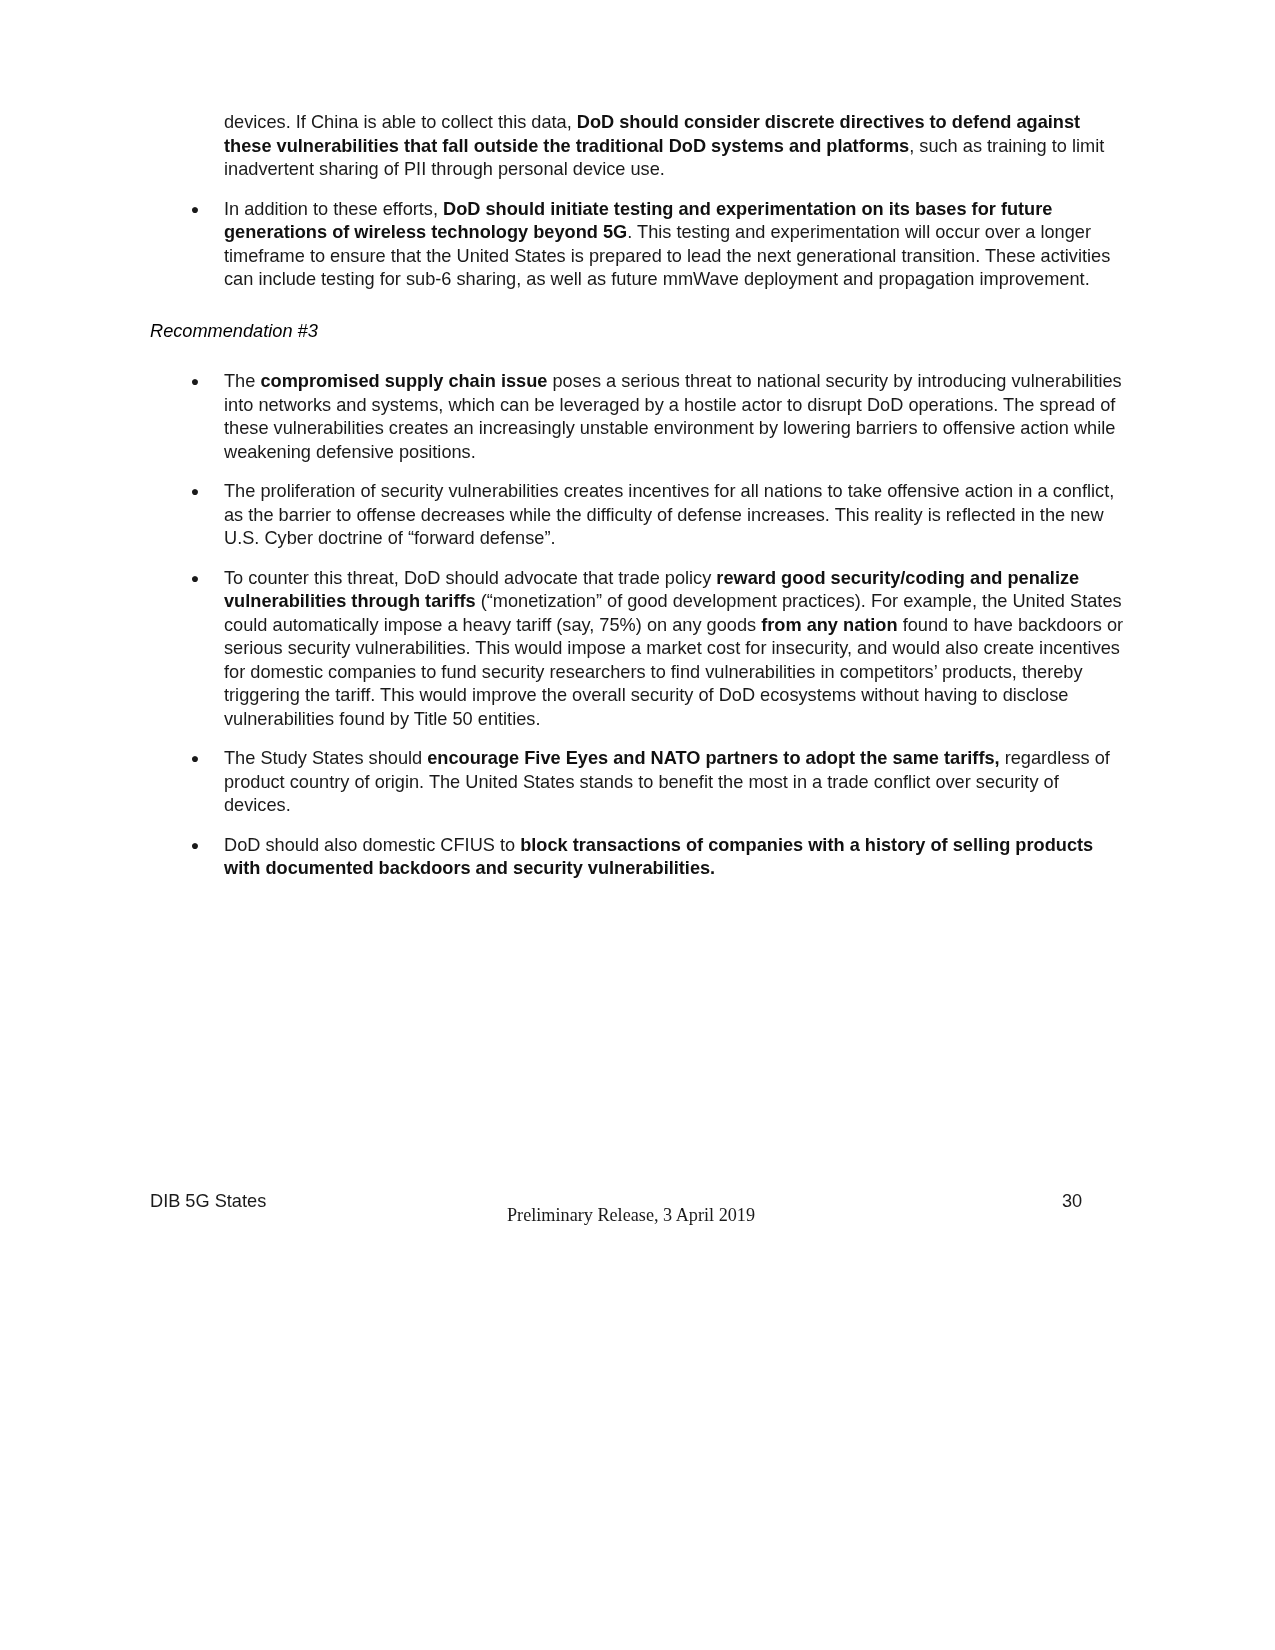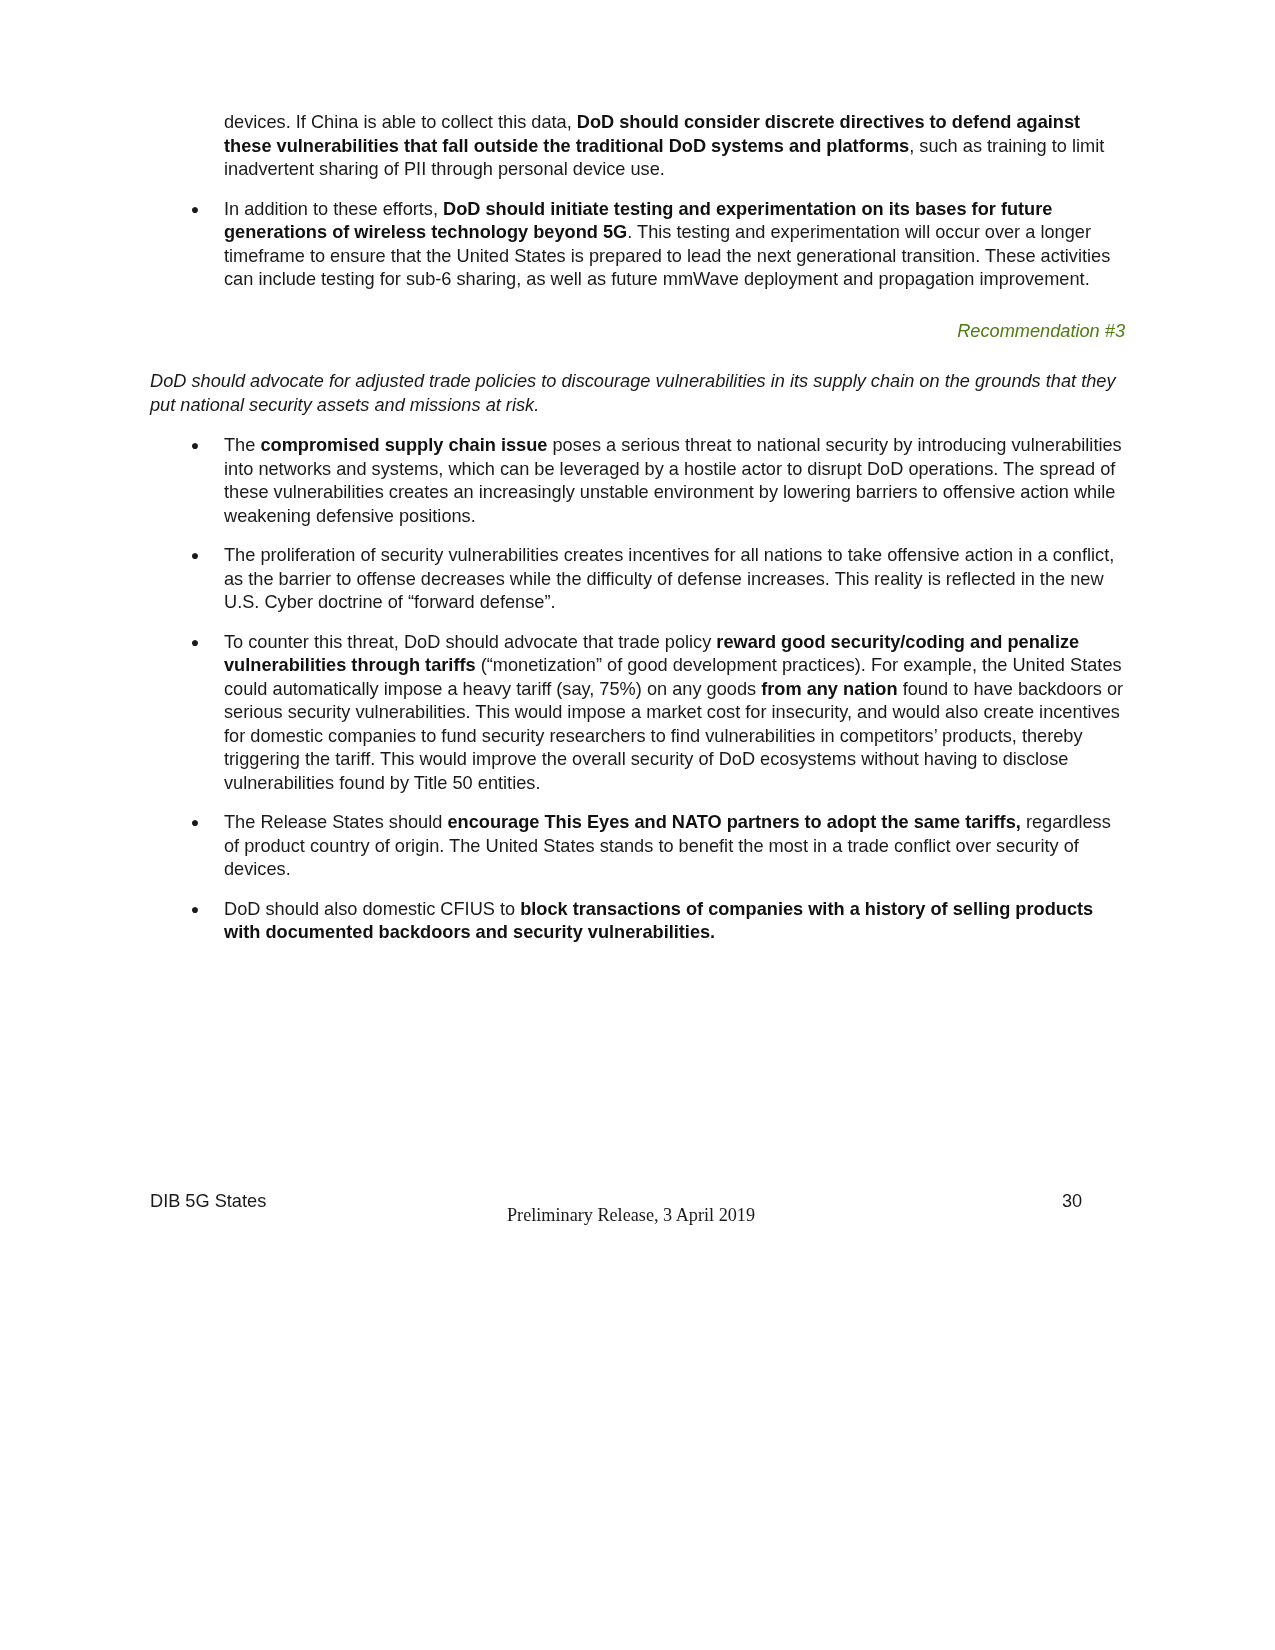--- a/index.html
+++ b/index.html
@@ -42,23 +42,22 @@
     .bullet-item .bullet {
       position: absolute;
       left: 38px;
       top: 0;
       width: 14px;
       text-align: center;
       font-size: 14px;
     }
     .rec-heading {
       font-style: italic;
-      color: #4d7c0f;
+      color: #000000;
       margin: 28px 0 27px 0;
-      text-align: right;
     }
     .rec-statement {
       font-style: italic;
       margin: 0 0 17px 0;
     }
     .list {
       margin: 0;
       padding: 0;
     }
     b { font-weight: bold; color: #111111; }
@@ -85,38 +84,37 @@
 
     <div class="list">
         <div class="bullet-item">
           <span class="bullet">●</span>
           <div><span>In addition to these efforts, </span><b>DoD should initiate testing and experimentation on its bases for future generations of wireless technology beyond 5G</b><span>. This testing and experimentation will occur over a longer timeframe to ensure that the United States is prepared to lead the next generational transition. These activities can include testing for sub-6 sharing, as well as future mmWave deployment and propagation improvement.</span></div>
         </div>
       </div>
 
     <p class="rec-heading">Recommendation #3</p>
 
-    <p class="rec-statement">DoD should advocate for adjusted trade policies to discourage vulnerabilities in its supply chain on the grounds that they put national security assets and missions at risk.</p>
 
     <div class="list">
         <div class="bullet-item">
           <span class="bullet">●</span>
           <div><span>The </span><b>compromised supply chain issue</b><span> poses a serious threat to national security by introducing vulnerabilities into networks and systems, which can be leveraged by a hostile actor to disrupt DoD operations. The spread of these vulnerabilities creates an increasingly unstable environment by lowering barriers to offensive action while weakening defensive positions.</span></div>
         </div>
         <div class="bullet-item">
           <span class="bullet">●</span>
           <div><span>The proliferation of security vulnerabilities creates incentives for all nations to take offensive action in a conflict, as the barrier to offense decreases while the difficulty of defense increases. This reality is reflected in the new U.S. Cyber doctrine of “forward defense”.</span></div>
         </div>
         <div class="bullet-item">
           <span class="bullet">●</span>
           <div><span>To counter this threat, DoD should advocate that trade policy </span><b>reward good security/coding and penalize vulnerabilities through tariffs</b><span> (“monetization” of good development practices). For example, the United States could automatically impose a heavy tariff (say, 75%) on any goods </span><b>from any nation</b><span> found to have backdoors or serious security vulnerabilities. This would impose a market cost for insecurity, and would also create incentives for domestic companies to fund security researchers to find vulnerabilities in competitors’ products, thereby triggering the tariff. This would improve the overall security of DoD ecosystems without having to disclose vulnerabilities found by Title 50 entities.</span></div>
         </div>
         <div class="bullet-item">
           <span class="bullet">●</span>
-          <div><span>The Release States should </span><b>encourage This Eyes and NATO partners to adopt the same tariffs,</b><span> regardless of product country of origin. The United States stands to benefit the most in a trade conflict over security of devices.</span></div>
+          <div><span>The Study States should </span><b>encourage Five Eyes and NATO partners to adopt the same tariffs,</b><span> regardless of product country of origin. The United States stands to benefit the most in a trade conflict over security of devices.</span></div>
         </div>
         <div class="bullet-item">
           <span class="bullet">●</span>
           <div><span>DoD should also domestic CFIUS to </span><b>block transactions of companies with a history of selling products with documented backdoors and security vulnerabilities.</b></div>
         </div>
       </div>
 
   </div>
 
   <div class="footer">

